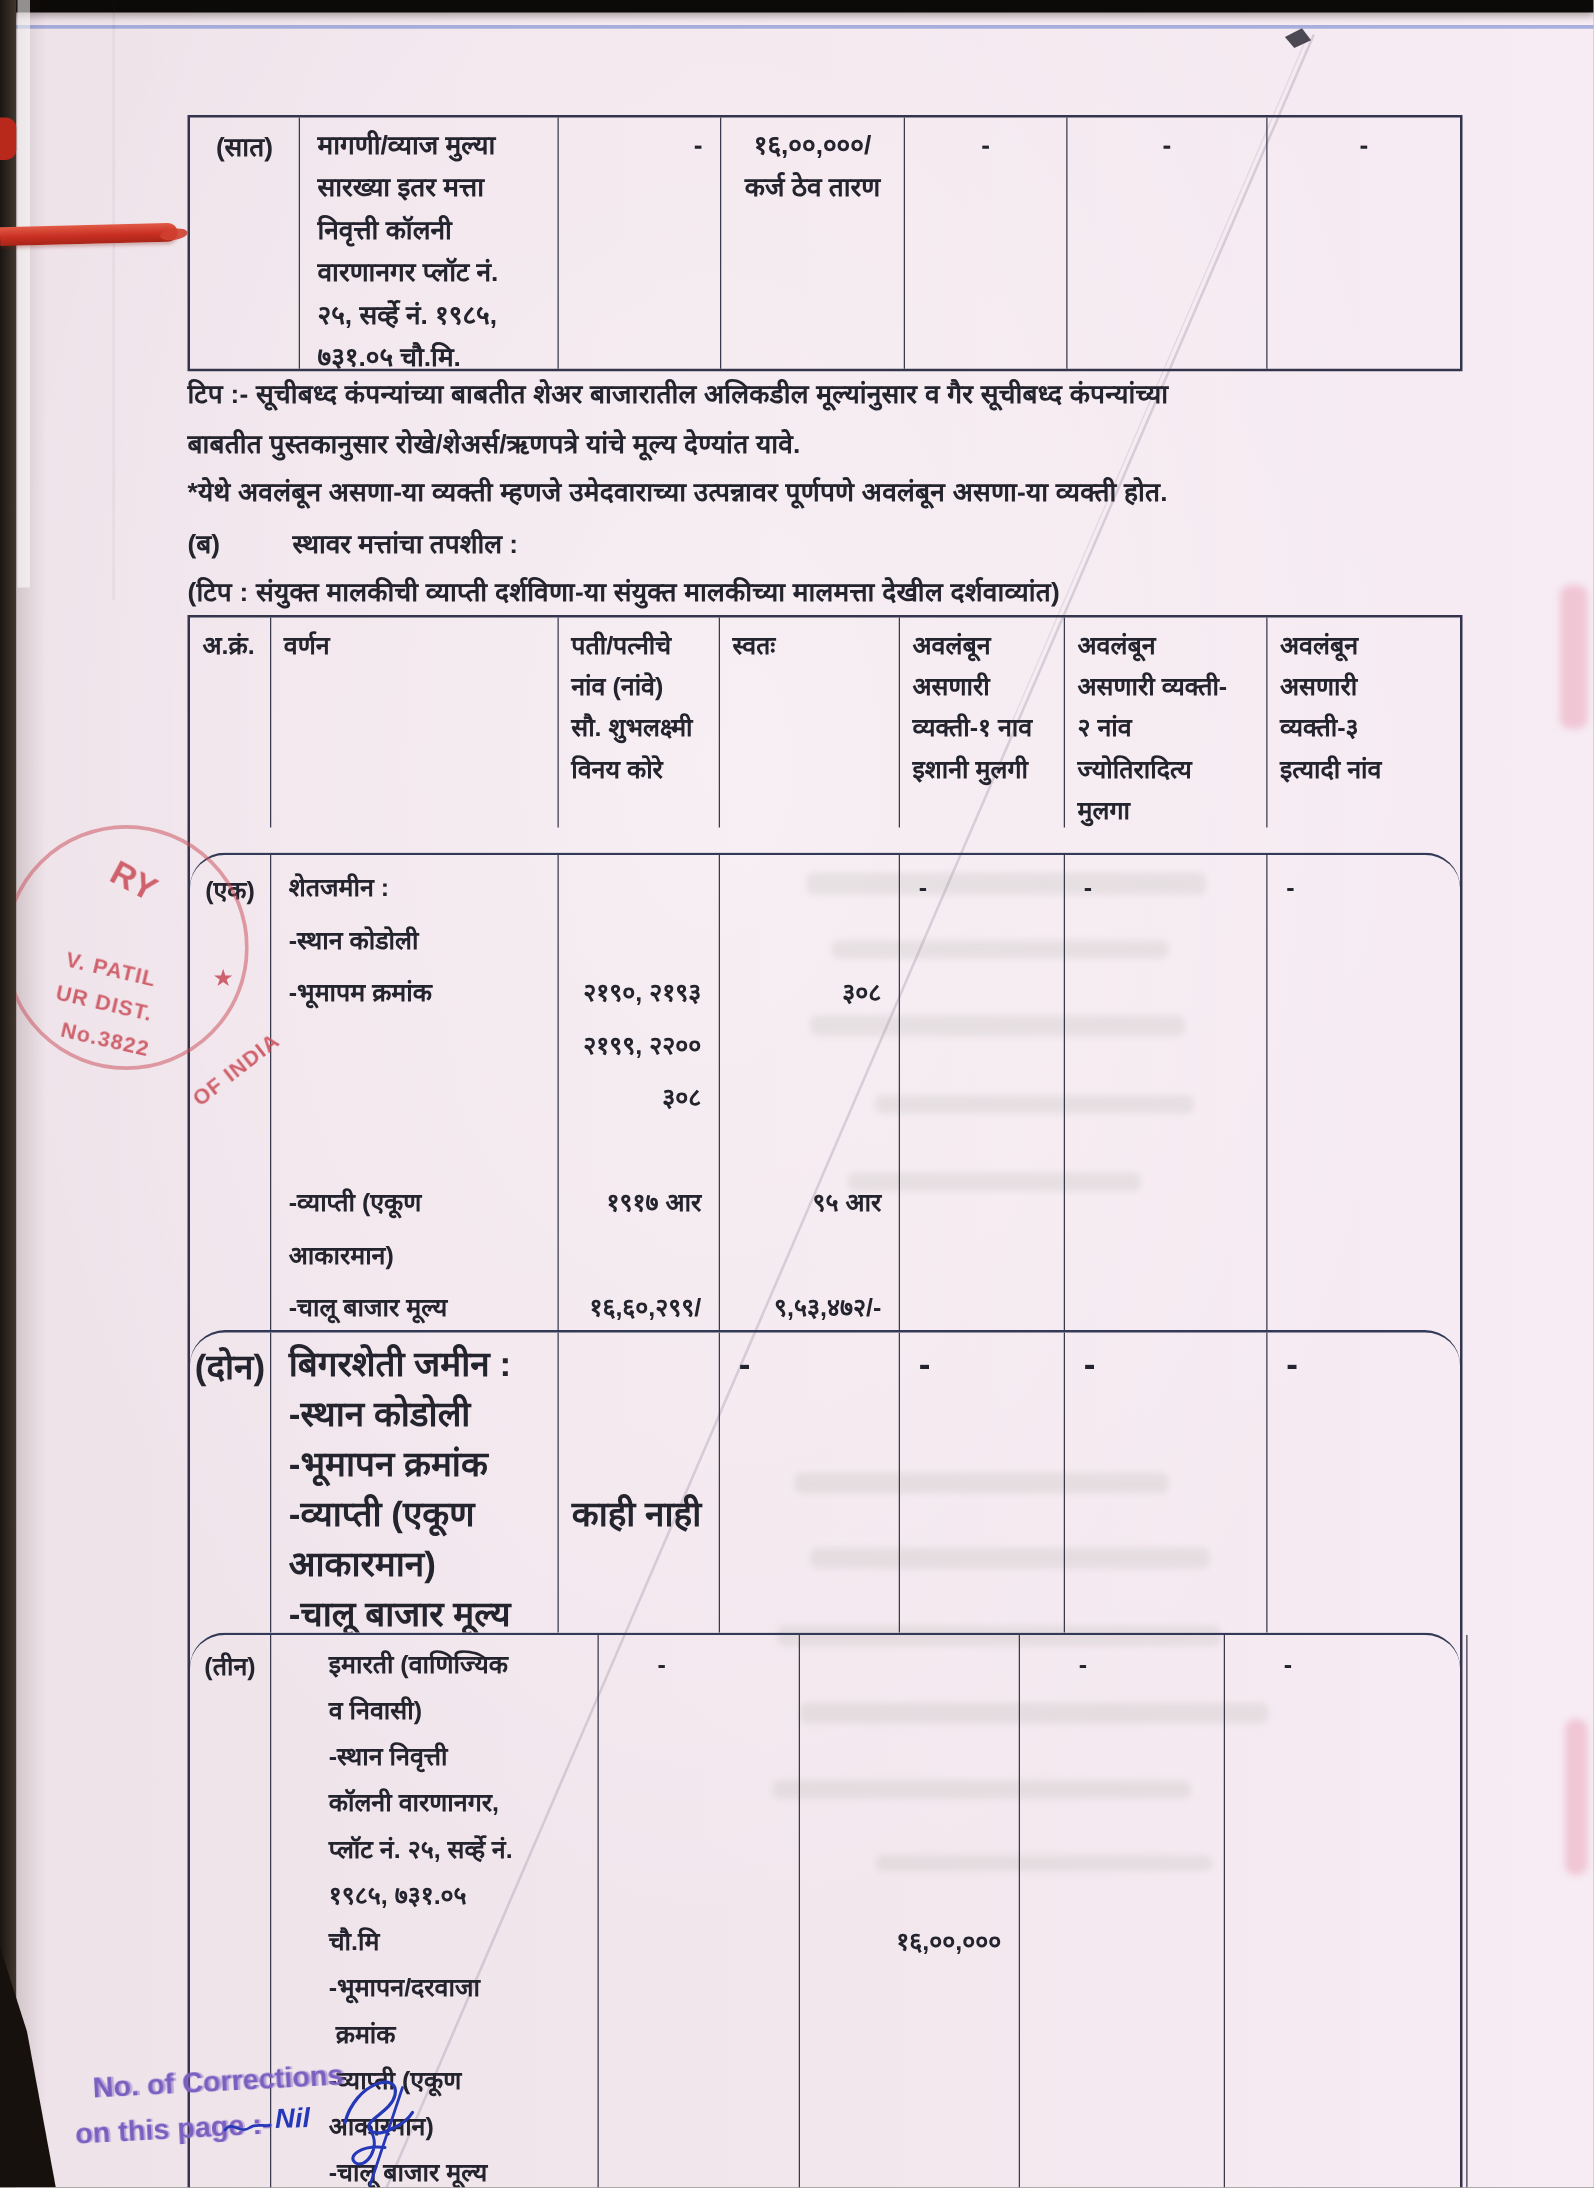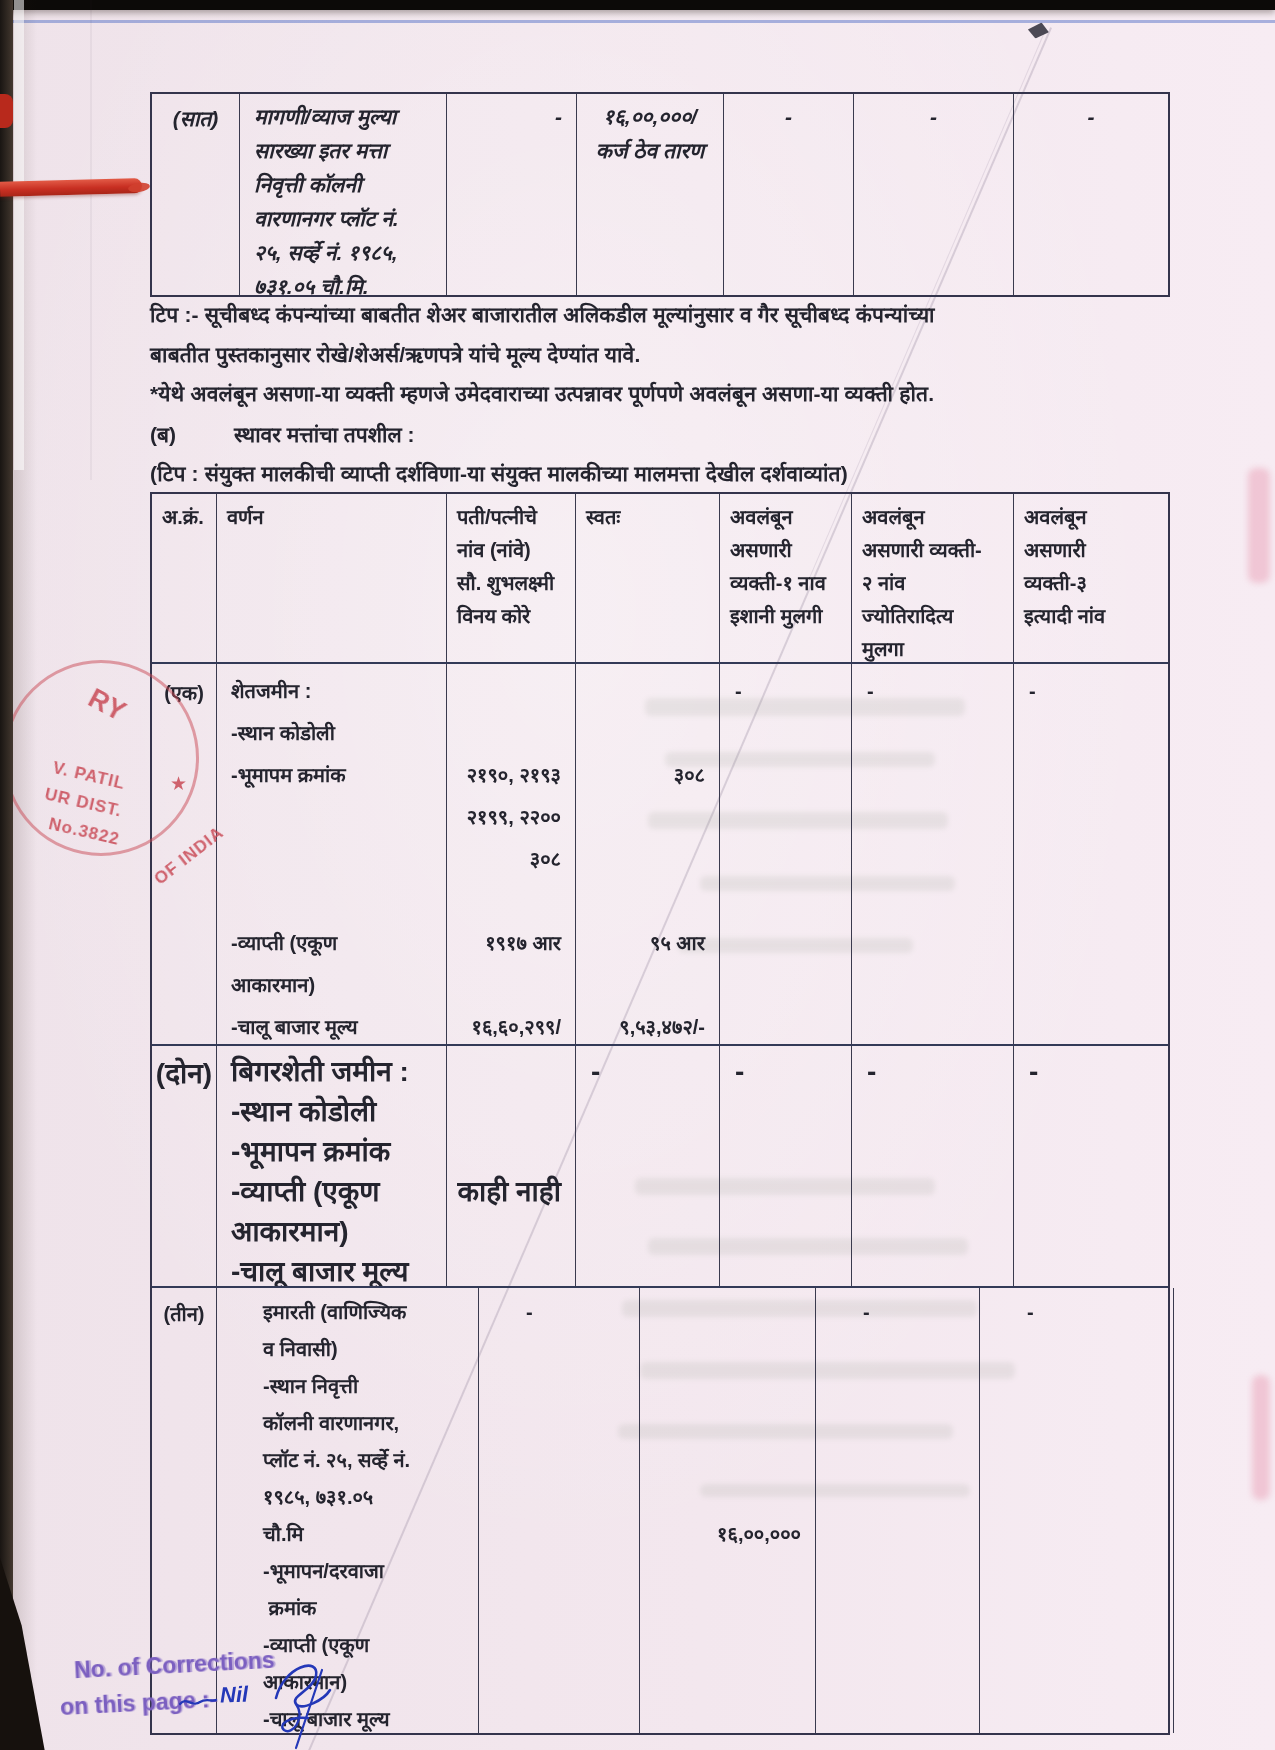--- a/index.html
+++ b/index.html
@@ -29,22 +29,22 @@
   .thread{position:absolute;left:0;top:180px;width:142px;height:15px;border-radius:0 9px 9px 0;transform:rotate(-1.5deg);
     background:linear-gradient(to bottom,#e25a46,#c82f22 55%,#a82518);box-shadow:0 2px 3px rgba(120,30,20,.3);}
   .thread-tip{position:absolute;left:128px;top:183px;width:22px;height:9px;border-radius:50%;background:#d0402f;transform:rotate(-8deg);opacity:.9;}
   .thread-knot{position:absolute;left:0;top:94px;width:13px;height:34px;border-radius:0 8px 8px 0;background:#b8291c;}
   
   .t{position:absolute;border:2.4px solid #34344c;background:transparent;}
   .tr{display:grid;border-top:2.2px solid #333a57;}
   .tr:first-child{border-top:none;}
   .c{border-right:1.7px solid #3a3a4e;white-space:pre-line;font-weight:700;padding-top:6px;overflow:hidden;}
   .c:last-child{border-right:none;}
-  .t1 .tr{grid-template-columns:88px 207px 130px 147px 130px 160px 1fr;font-style:italic;}
-  .t2 .tr{grid-template-columns:65px 230px 129px 144px 132px 162px 1fr;}
+  .t1 .tr{grid-template-columns:88px 207px 130px 147px 130px 160px 1fr;}
+  .t2 .tr{grid-template-columns:65px 230px 129px 144px 132px 162px 1fr;border-radius:28px;}
   .sr{text-align:center;padding-top:8px;}
   .desc{padding-left:14px;}
   .ar{text-align:right;padding-right:14px;}
   .al{padding-left:15px;}
   .ac{text-align:center;}
   .t1 .c{font-size:21px;line-height:34px;}
   .t2 .hrow .c{font-size:20px;line-height:33px;padding-left:10px;padding-top:7px;}
   .t2 .hrow .c.sr{padding-left:4px;text-align:left;padding-left:10px;}
   .r0 .c{font-size:20px;line-height:42px;}
   .r1 .c{font-size:28px;line-height:40px;}
@@ -138,21 +138,21 @@
       <div class="c">अवलंबून
 असणारी व्यक्ती-
 २ नांव
 ज्योतिरादित्य
 मुलगा</div>
       <div class="c">अवलंबून
 असणारी
 व्यक्ती-३
 इत्यादी नांव</div>
     </div>
-    <div class="tr r0" style="height:380px;">
+    <div class="tr r0" style="height:380px;margin-top:20px;">
       <div class="c sr">(एक)</div>
       <div class="c desc">शेतजमीन :
 -स्थान कोडोली
 -भूमापम क्रमांक
 
 
 
 -व्याप्ती (एकूण
 आकारमान)
 -चालू बाजार मूल्य</div>

